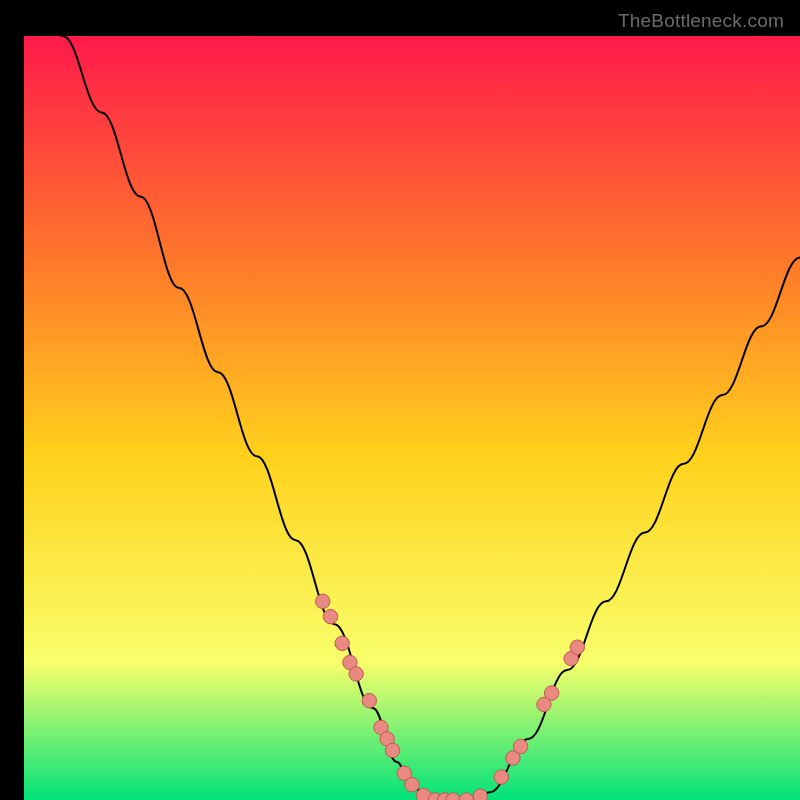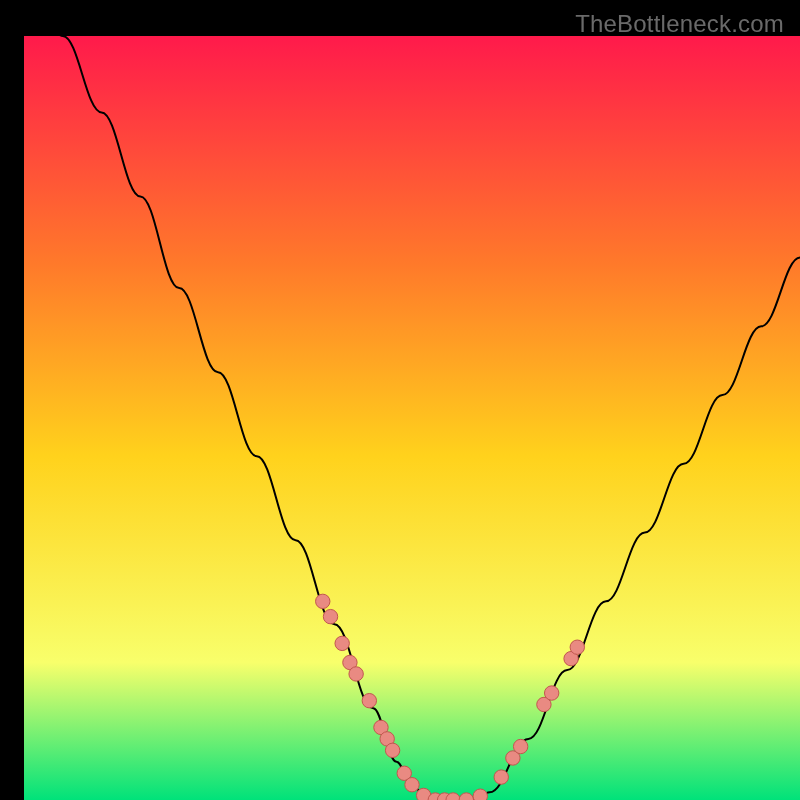--- a/index.html
+++ b/index.html
@@ -17,21 +17,21 @@
     top: 12px;
     width: 776px;
     height: 776px;
     background: #000;
   }
   .watermark {
     position: absolute;
     top: -2px;
     right: 4px;
     color: #6a6a6a;
-    font-size: 24px;
+    font-size: 19px;
     font-weight: 500;
     letter-spacing: 0.2px;
     user-select: none;
     font-family: Arial, Helvetica, sans-serif;
   }
   .plot-wrap {
     position: absolute;
     left: 12px;
     top: 24px;
     width: 776px;

